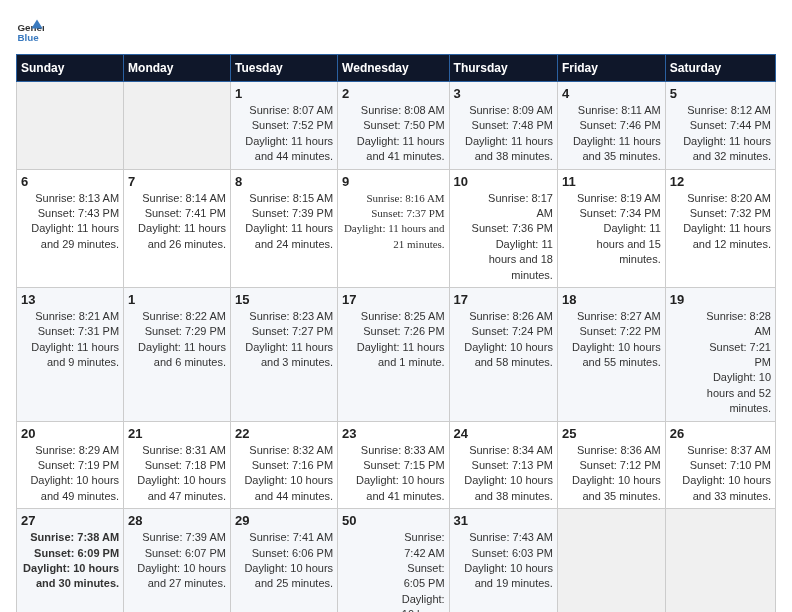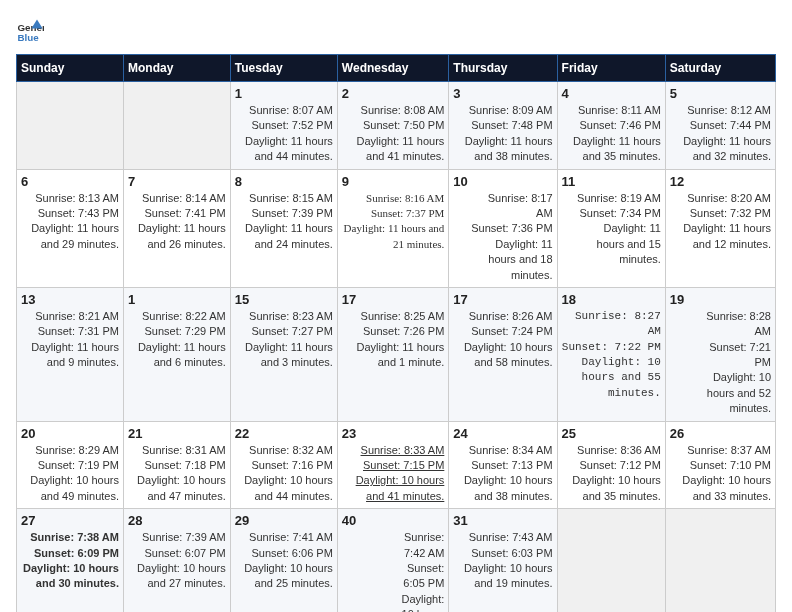--- a/index.html
+++ b/index.html
@@ -222,21 +222,21 @@
 Daylight: 11 hours and 1 minute.</div>
         </td>
         <td>
           <span class="day-number">17</span>
           <div class="day-info" style="white-space: pre-line;">Sunrise: 8:26 AM
 Sunset: 7:24 PM
 Daylight: 10 hours and 58 minutes.</div>
         </td>
         <td>
           <span class="day-number">18</span>
-          <div class="day-info" style="white-space: pre-line; font-family: Liberation Mono, monospace;">Sunrise: 8:27 AM
+          <div class="day-info" style="white-space: pre-line;">Sunrise: 8:27 AM
 Sunset: 7:22 PM
 Daylight: 10 hours and 55 minutes.</div>
         </td>
         <td>
           <span class="day-number">19</span>
           <div class="day-info" style="white-space: pre-line; margin-left: 34px;">Sunrise: 8:28 AM
 Sunset: 7:21 PM
 Daylight: 10 hours and 52 minutes.</div>
         </td>
       </tr>
@@ -254,21 +254,21 @@
 Daylight: 10 hours and 47 minutes.</div>
         </td>
         <td>
           <span class="day-number">22</span>
           <div class="day-info" style="white-space: pre-line;">Sunrise: 8:32 AM
 Sunset: 7:16 PM
 Daylight: 10 hours and 44 minutes.</div>
         </td>
         <td>
           <span class="day-number">23</span>
-          <div class="day-info" style="white-space: pre-line; text-decoration: underline;">Sunrise: 8:33 AM
+          <div class="day-info" style="white-space: pre-line;">Sunrise: 8:33 AM
 Sunset: 7:15 PM
 Daylight: 10 hours and 41 minutes.</div>
         </td>
         <td>
           <span class="day-number">24</span>
           <div class="day-info" style="white-space: pre-line;">Sunrise: 8:34 AM
 Sunset: 7:13 PM
 Daylight: 10 hours and 38 minutes.</div>
         </td>
         <td>
@@ -297,21 +297,21 @@
 Sunset: 6:07 PM
 Daylight: 10 hours and 27 minutes.</div>
         </td>
         <td>
           <span class="day-number">29</span>
           <div class="day-info" style="white-space: pre-line;">Sunrise: 7:41 AM
 Sunset: 6:06 PM
 Daylight: 10 hours and 25 minutes.</div>
         </td>
         <td>
-          <span class="day-number">40</span>
+          <span class="day-number">50</span>
           <div class="day-info" style="white-space: pre-line; margin-left: 47px;">Sunrise: 7:42 AM
 Sunset: 6:05 PM
 Daylight: 10 hours and 22 minutes.</div>
         </td>
         <td>
           <span class="day-number">31</span>
           <div class="day-info" style="white-space: pre-line;">Sunrise: 7:43 AM
 Sunset: 6:03 PM
 Daylight: 10 hours and 19 minutes.</div>
         </td>

